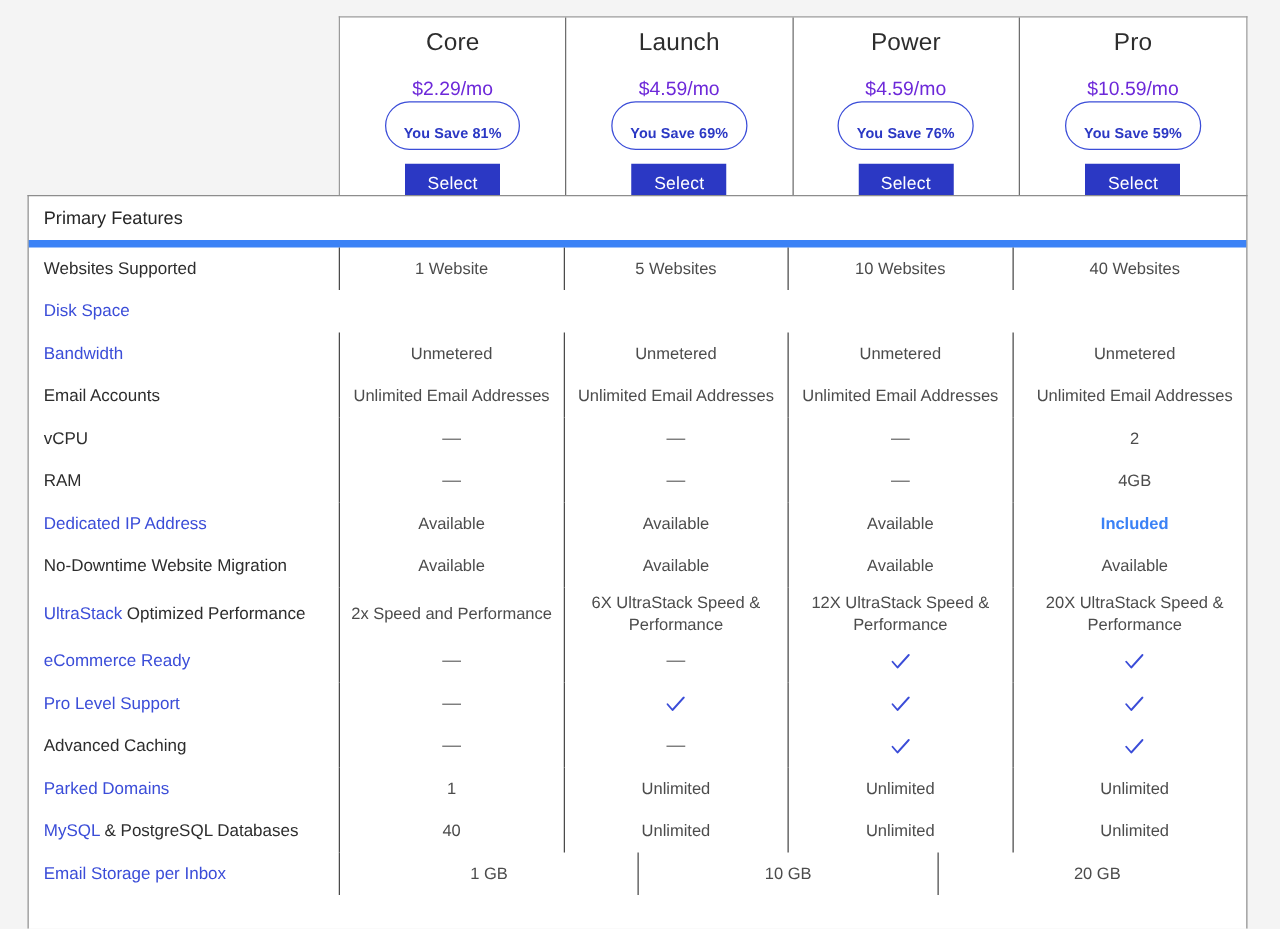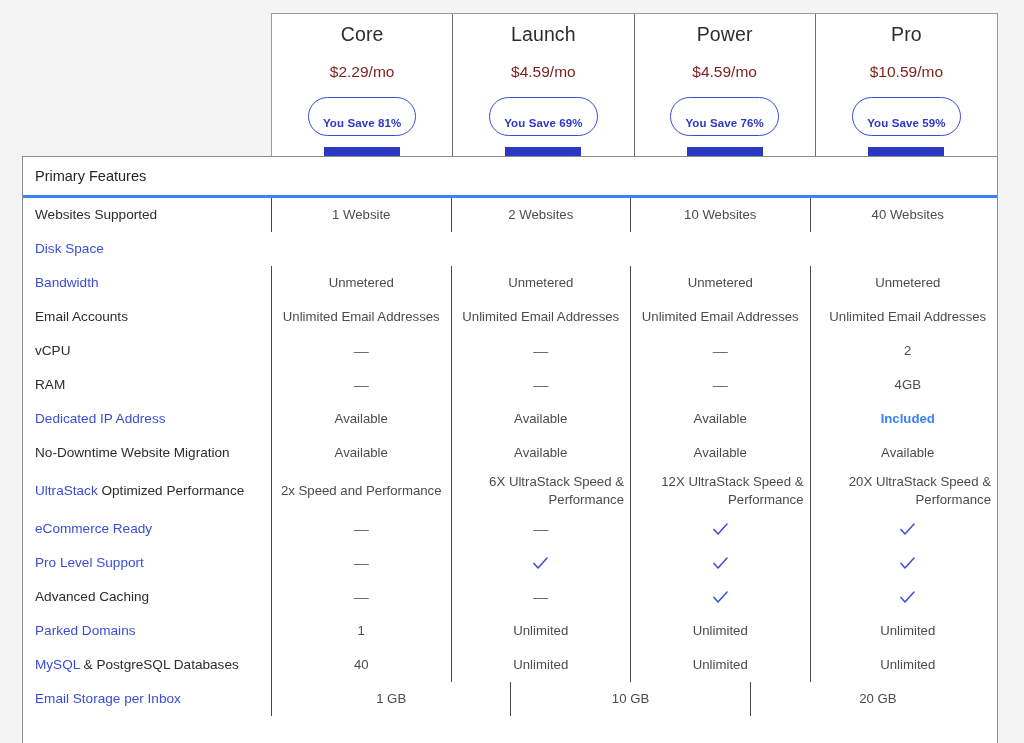--- a/index.html
+++ b/index.html
@@ -46,23 +46,23 @@
   .plan-name {
     font-size: 19.5px;
     color: #2d2d2d;
     font-weight: 400;
     letter-spacing: .1px;
     margin-bottom: 17px;
   }
 
   .plan-price {
     font-size: 15.5px;
-    color: #7f1d1d;
+    color: #6d28d9;
     font-weight: 400;
-    margin-bottom: 16px;
+    margin-bottom: 0;
   }
 
   .save-badge {
     border: 1px solid #3b4dd8;
     border-radius: 20px;
     color: #2b38c4;
     font-size: 11.5px;
     font-weight: bold;
     padding: 20px 14px 5px;
     line-height: 1;
@@ -94,21 +94,21 @@
     border: 1px solid #8d8d8d;
     border-bottom: none;
     height: 587px;
   }
 
   .section-head {
     height: 41px;
     display: flex;
     align-items: center;
     padding-left: 12px;
-    border-bottom: 3px solid #3b82f6;
+    border-bottom: 6px solid #3b82f6;
     font-size: 14.5px;
     color: #262626;
     font-weight: 400;
   }
 
   .rows { position: relative; }
 
   .frow {
     display: flex;
     align-items: center;
@@ -131,21 +131,21 @@
     align-self: stretch;
     border-left: 1px solid #4a4a4a;
   }
 
   .fcell {
     flex: 1 1 0;
     border-right: 1px solid #4a4a4a;
     display: flex;
     align-items: center;
     justify-content: center;
-    text-align: right;
+    text-align: center;
     font-size: 13.2px;
     color: #4c4c4c;
     line-height: 1.38;
     padding: 3px 6px;
   }
   .fcell:last-child { border-right: none; padding-left: 14px; }
   .fcell.strong { color: #3b82f6; font-weight: bold; }
 
   .dash { color: #6d6d6d; font-size: 15px; letter-spacing: 0; }
 
@@ -186,21 +186,21 @@
 
   <div class="table-wrap">
     <div class="section-head">
       <span>Primary Features</span>
     </div>
     <div class="rows">
         <div class="frow">
           <div class="fname"><span>Websites Supported</span></div>
           <div class="fvals">
             <div class="fcell">1 Website</div>
-            <div class="fcell">2 Websites</div>
+            <div class="fcell">5 Websites</div>
             <div class="fcell">10 Websites</div>
             <div class="fcell">40 Websites</div>
           </div>
         </div>
         <div class="frow">
           <div class="fname"><span class="lnk">Disk Space</span></div>
         </div>
         <div class="frow">
           <div class="fname"><span class="lnk">Bandwidth</span></div>
           <div class="fvals">

